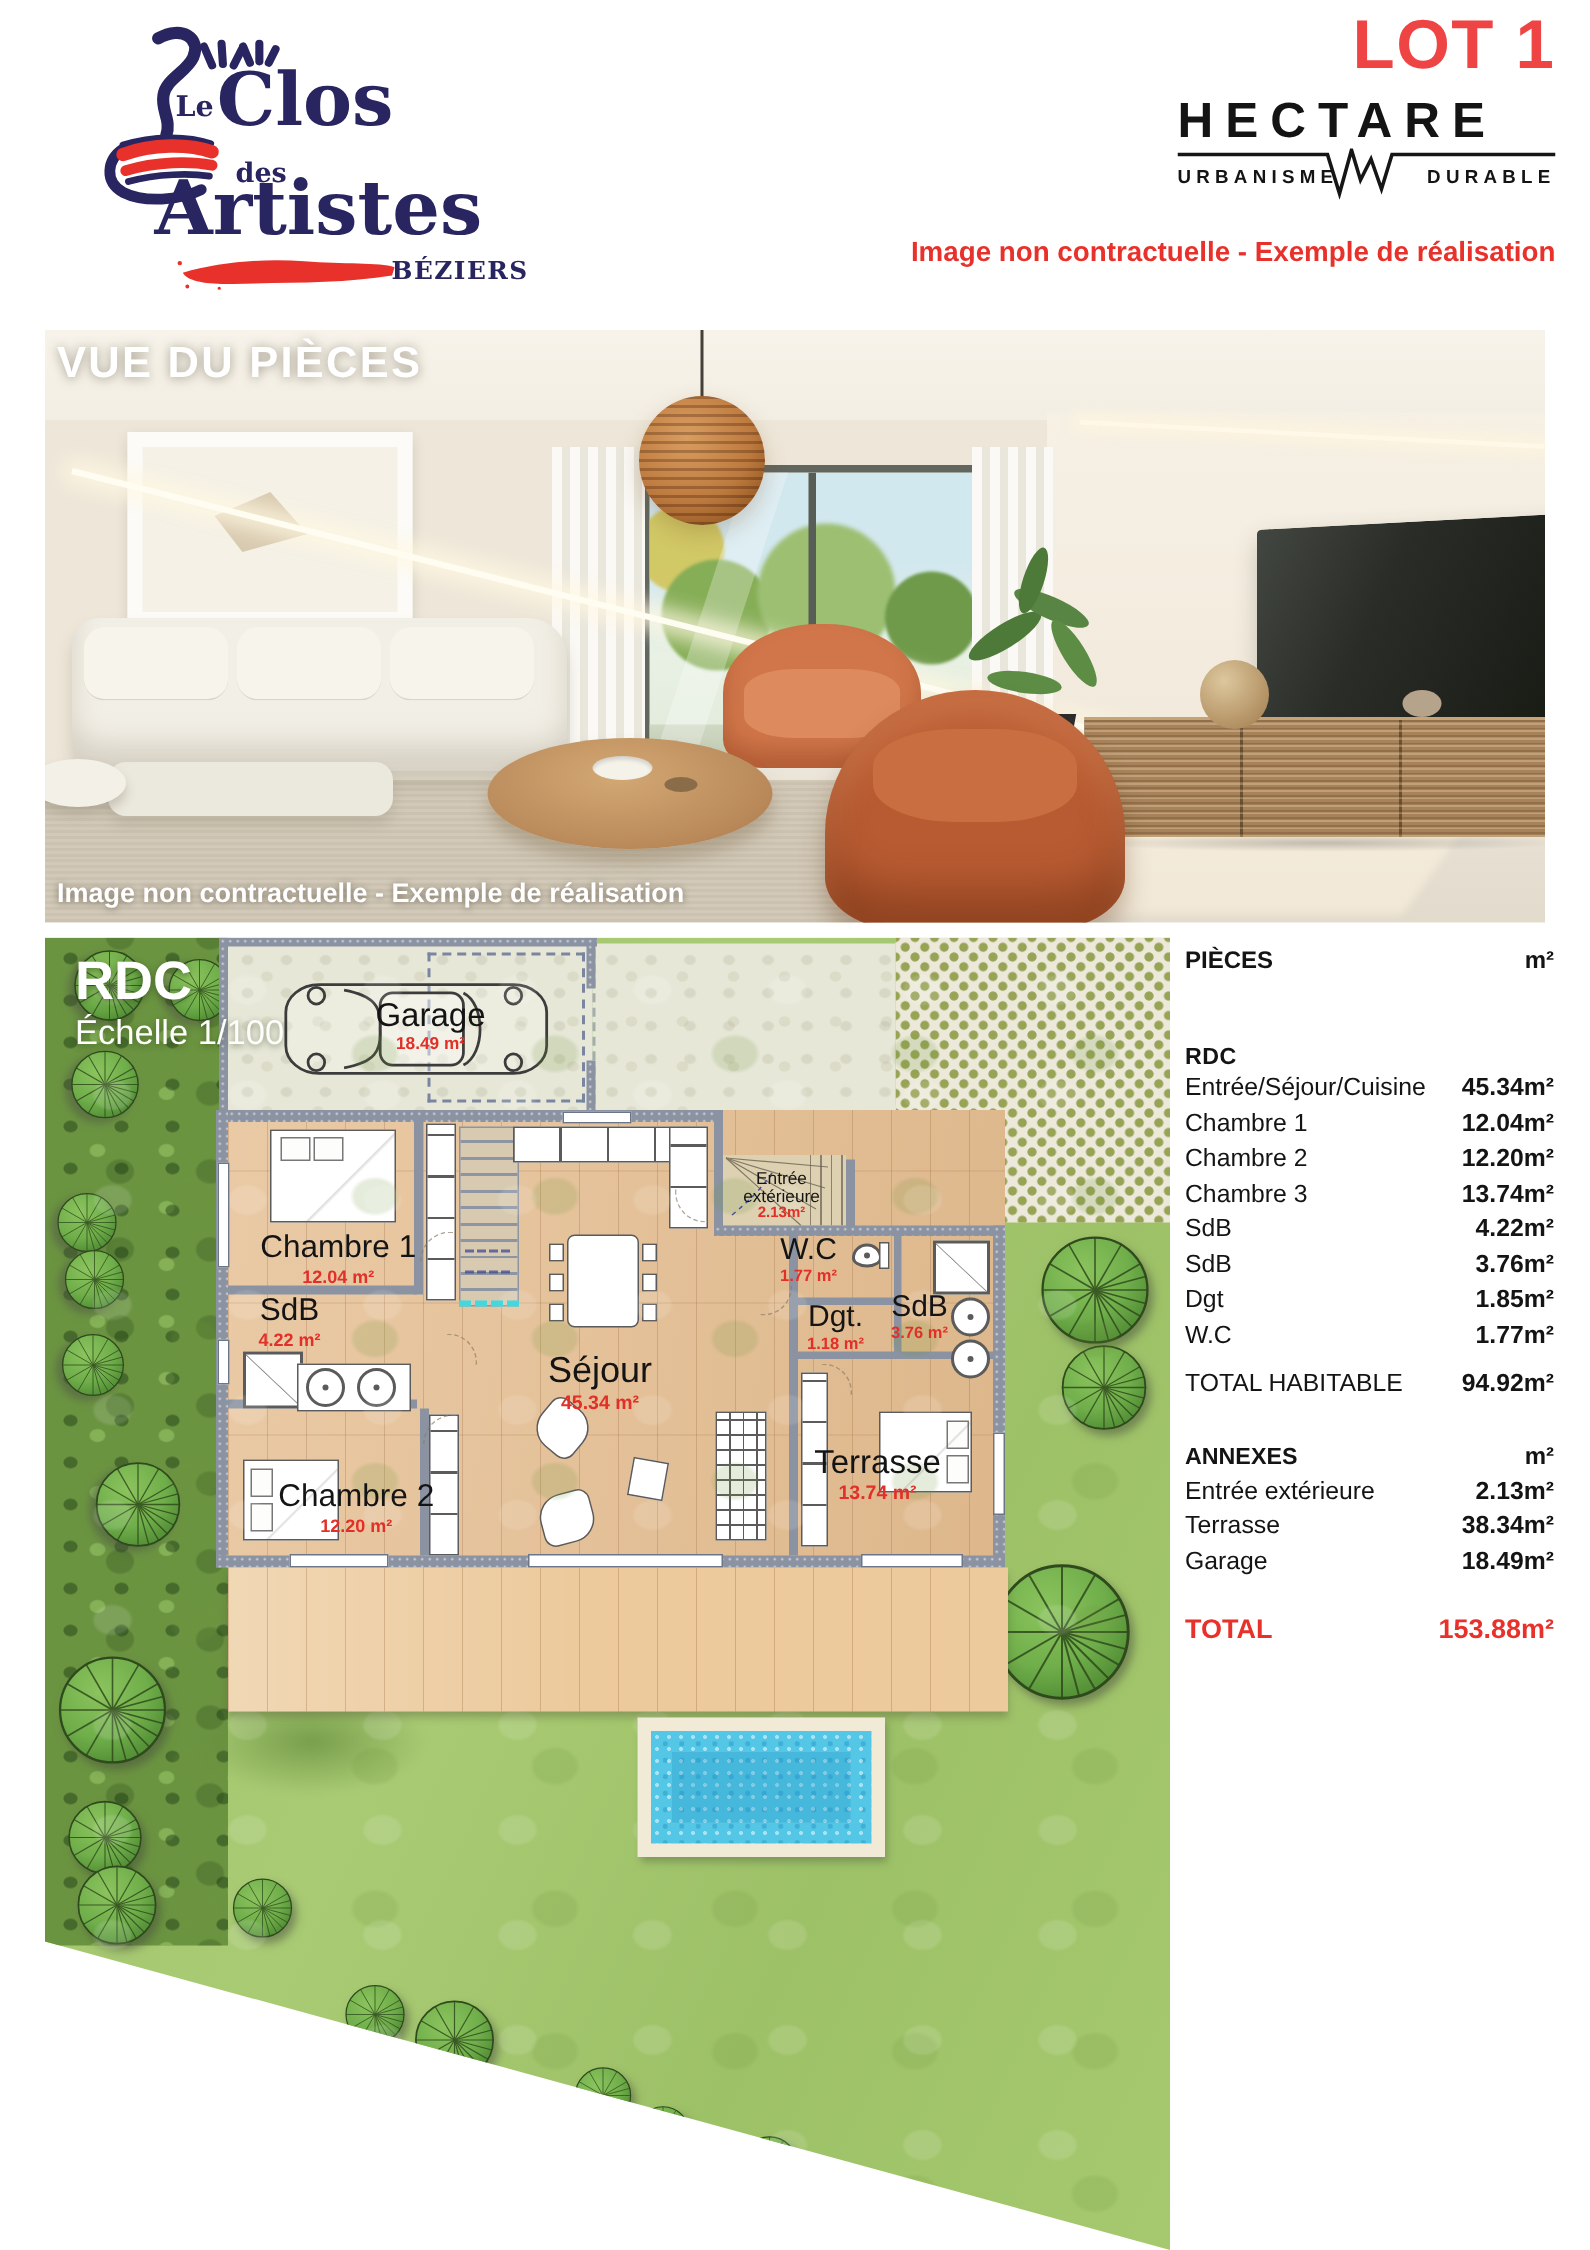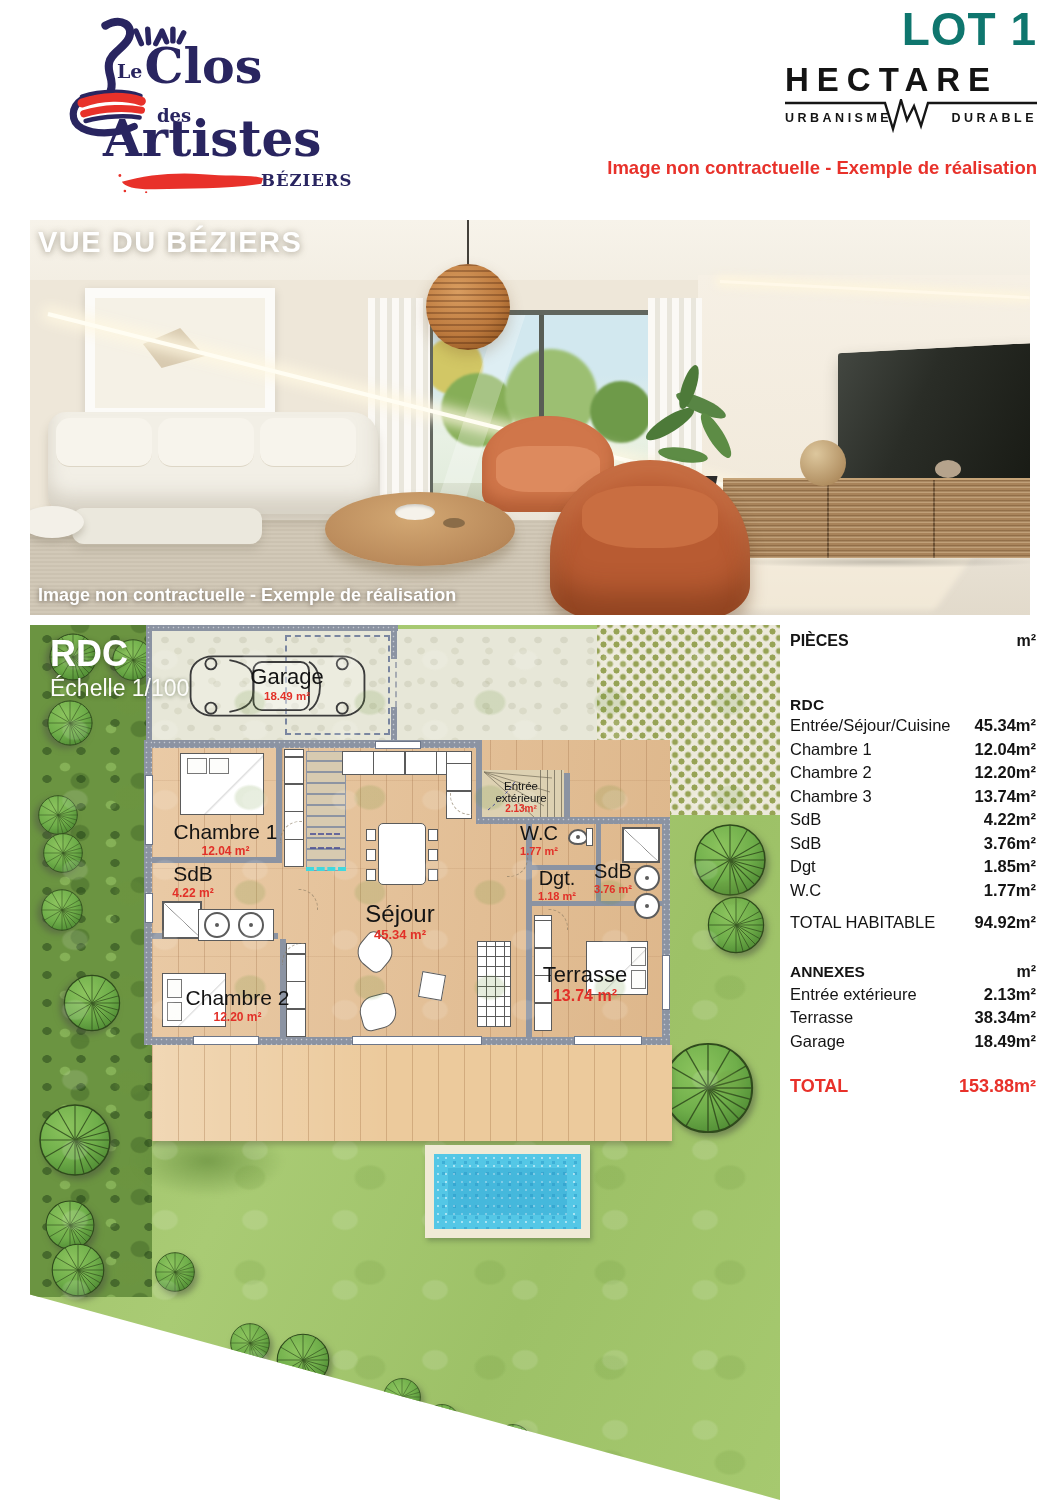--- a/index.html
+++ b/index.html
@@ -10,21 +10,21 @@
   .logo{position:absolute;left:55px;top:8px;width:350px;height:205px;color:#292560;}
   .face{position:absolute;left:0;top:2px;width:135px;height:132px;}
   .lg-line1{position:absolute;left:62px;top:34px;display:flex;align-items:flex-end;}
   .lg-le{font:600 19px "DejaVu Serif",serif;margin:0 2px 9px 0;}
   .lg-clos{font:700 49px/1 "DejaVu Serif",serif;}
   .lg-des{position:absolute;left:102px;top:97px;font:600 18px "DejaVu Serif",serif;}
   .lg-art{position:absolute;left:48px;top:106px;font:700 50px/1 "DejaVu Serif",serif;}
   .brush{position:absolute;left:58px;top:160px;width:158px;height:24px;transform:rotate(-1.5deg);}
   .lg-city{position:absolute;left:206px;top:163px;font:600 16.5px "DejaVu Serif",serif;letter-spacing:1px;}
   .hright{position:absolute;right:23px;top:4px;width:440px;display:flex;flex-direction:column;align-items:flex-end;}
-  .lot{font-size:46px;font-weight:800;color:#0f766e;letter-spacing:1px;line-height:1.1;}
+  .lot{font-size:46px;font-weight:800;color:#ef4444;letter-spacing:1px;line-height:1.1;}
   .hx{position:relative;width:252px;height:82px;margin-top:6px;}
   .hx-name{font-size:33px;font-weight:800;color:#141414;letter-spacing:8px;margin-right:-8px;white-space:nowrap;}
   .hx-pulse{position:absolute;left:0;top:38px;width:252px;height:34px;}
   .hx-words{position:absolute;top:50px;width:100%;display:flex;justify-content:space-between;
             font-size:12.5px;font-weight:700;color:#141414;letter-spacing:3.5px;}
   .discl{margin-top:14px;font-size:18.5px;font-weight:800;color:#e8312a;white-space:nowrap;}
   
   .photo{position:absolute;left:30px;top:220px;width:1000px;height:395px;overflow:hidden;background:#f2ece1;}
   .ph{position:absolute;}
   .ph-title{left:8px;top:6px;font-size:29px;font-weight:800;color:#fff;letter-spacing:1.5px;
@@ -248,21 +248,21 @@
     <div class="ph" style="left:295px;top:272px;width:190px;height:74px;border-radius:50%;background:radial-gradient(ellipse at 45% 35%,#d3a873,#b9895a 70%,#a5764a);box-shadow:0 9px 11px rgba(120,100,70,.35);z-index:8;">
       <div style="position:absolute;left:70px;top:12px;width:40px;height:16px;border-radius:50%;background:#f5f2ea;box-shadow:inset 0 2px 3px rgba(0,0,0,.15);"></div>
       <div style="position:absolute;left:118px;top:26px;width:22px;height:10px;border-radius:50%;background:#8a6c48;"></div>
     </div>
     <div class="ph" style="left:452px;top:196px;width:132px;height:96px;background:#d0764a;border-radius:48% 48% 20% 20%;box-shadow:inset 0 -12px 14px rgba(140,60,25,.4);z-index:7;">
       <div style="position:absolute;left:14px;top:30px;right:14px;height:46px;background:#dd8a5e;border-radius:32%;"></div>
     </div>
     <div class="ph" style="left:520px;top:240px;width:200px;height:160px;background:#b85b32;border-radius:50% 50% 26% 26% / 60% 60% 22% 22%;box-shadow:inset 0 20px 22px rgba(255,180,130,.22),inset 0 -26px 28px rgba(90,35,10,.42),0 12px 16px rgba(100,60,30,.35);z-index:9;">
       <div style="position:absolute;left:32px;top:26px;right:32px;height:62px;background:#c96e41;border-radius:40%;"></div>
     </div>
-    <div class="ph ph-title">VUE DU BÉZIERS</div>
+    <div class="ph ph-title">VUE DU PIÈCES</div>
     <div class="ph ph-cap">Image non contractuelle - Exemple de réalisation</div>
   </section>
 
   <section class="plan">
     <div class="garden">
       <div class="veg"></div>
       <div class="bush"></div>
 
       <svg class="tr trl" style="left:18px;top:7px;width:50px;height:50px">
           <use href="#treeSym"></use>
@@ -475,21 +475,21 @@
       <div class="rl" style="left:496px;top:243px;width:62px;">
         <div class="nm" style="font-size:20px;">Dgt.</div>
         <div class="ar" style="font-size:11px;">1.18 m²</div>
       </div>
       <div class="rl" style="left:554px;top:236px;width:58px;">
         <div class="nm" style="font-size:20px;">SdB</div>
         <div class="ar" style="font-size:11px;">3.76 m²</div>
       </div>
       <div class="rl" style="left:495px;top:338px;width:120px;">
         <div class="nm" style="font-size:22px;">Terrasse</div>
-        <div class="ar" style="font-size:16px;">13.74 m²</div>
+        <div class="ar" style="font-size:13px;">13.74 m²</div>
       </div>
     </div>
     <div class="plan-title">RDC</div>
     <div class="plan-scale">Échelle 1/100</div>
   </section>
 
   <aside class="stable">
     <div class="st-cols">
       <span>PIÈCES</span>
       <span>m²</span>

